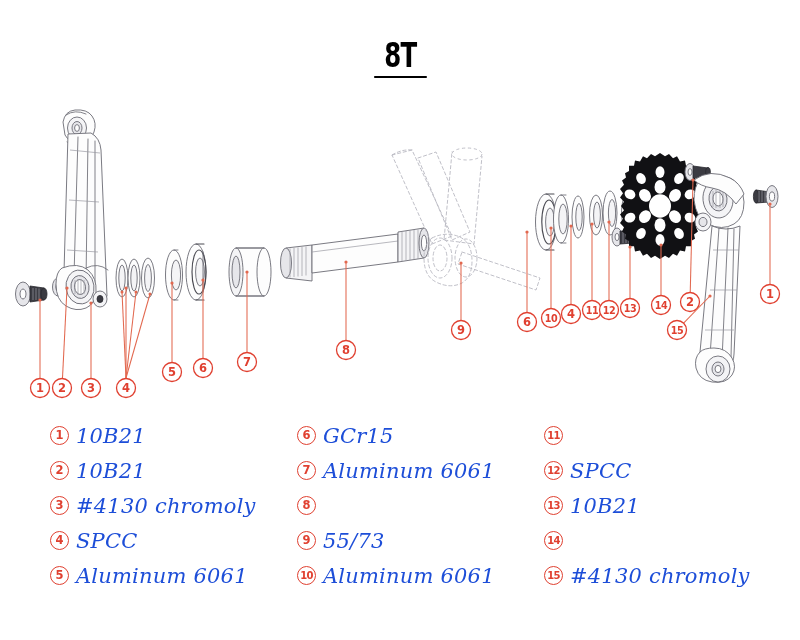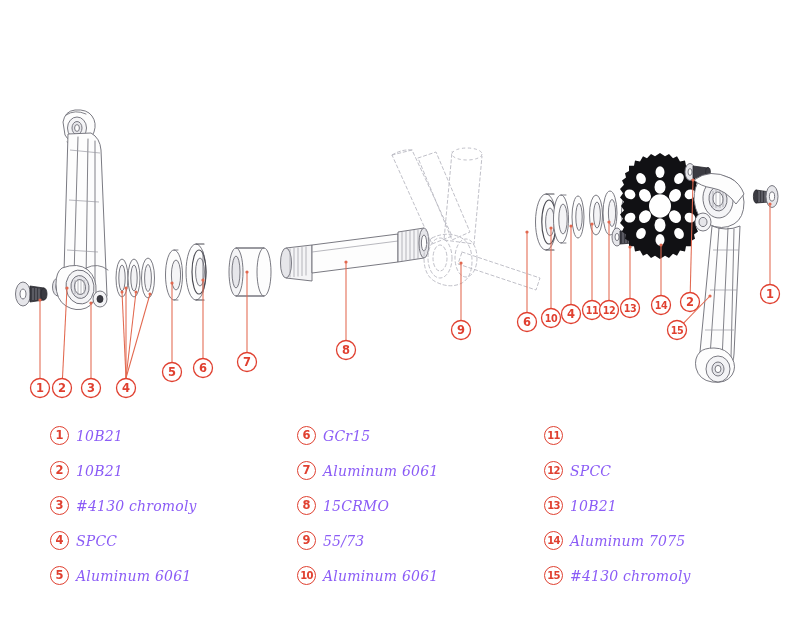--- a/index.html
+++ b/index.html
@@ -22,21 +22,21 @@
   .legend-col{position:absolute;top:0;}
   .legend-col.c0{left:50px;}
   .legend-col.c1{left:297px;}
   .legend-col.c2{left:544px;}
   .legend-row{display:flex;align-items:center;height:35px;}
   .lg-num{flex:0 0 auto;width:19px;height:19px;border:1.4px solid #e04030;
           border-radius:50%;color:#e04030;font-size:11.5px;font-weight:600;
           line-height:17px;text-align:center;font-family:"DejaVu Sans",sans-serif;
           margin-right:7px;box-sizing:border-box;}
   .lg-num.wide{font-size:10px;letter-spacing:-.6px;}
-  .lg-txt{color:#8b5cf6;font-size:14px;font-style:italic;
+  .lg-txt{color:#1d4ed8;font-size:21px;font-style:italic;
           font-family:"DejaVu Serif",serif;white-space:nowrap;
           letter-spacing:.2px;}
 
   
   .ln{fill:none;stroke:#6b6b74;stroke-width:.85;stroke-linejoin:round;stroke-linecap:round;}
   .ln-th{fill:none;stroke:#4a4a52;stroke-width:1.15;stroke-linejoin:round;stroke-linecap:round;}
   .ln-lt{fill:none;stroke:#9a9aa2;stroke-width:.7;}
   .fill-w{fill:#fdfdfd;stroke:#6b6b74;stroke-width:.9;}
   .fill-w2{fill:#f4f4f6;stroke:#6b6b74;stroke-width:.9;}
   .fill-g{fill:#e6e6ea;stroke:#6b6b74;stroke-width:.9;}
@@ -50,20 +50,23 @@
   .cball{fill:#ffffff;stroke:#e04030;stroke-width:1.3;}
   .cnum{fill:#e04030;font-family:"DejaVu Sans",sans-serif;font-size:11.5px;
         font-weight:600;text-anchor:middle;}
   .cnum.sm{font-size:9.6px;letter-spacing:-.4px;}
 </style>
 </head>
 <body>
 
 <div id="stage">
 
+  <div class="title-wrap">
+    <span class="title">8T</span>
+  </div>
 
   <svg id="diagram" viewBox="0 0 800 410">
 
     <g>
       <ellipse class="fill-g" cx="23" cy="294" rx="7.5" ry="12"></ellipse>
       <ellipse class="fill-w" cx="23" cy="294" rx="3" ry="5"></ellipse>
       <path class="fill-dk" d="M30 286 L44 288 L44 300 L30 302 Z"></path>
       <ellipse class="fill-dk" cx="44" cy="294" rx="3" ry="6"></ellipse>
       <path class="ln-lt" d="M33 288 L33 300 M36 288 L36 300 M39 288.5 L39 299.5"></path>
     </g>
@@ -434,21 +437,20 @@
       <div class="legend-row">
         <span class="lg-num">6</span>
         <span class="lg-txt">GCr15</span>
       </div>
       <div class="legend-row">
         <span class="lg-num">7</span>
         <span class="lg-txt">Aluminum 6061</span>
       </div>
       <div class="legend-row">
         <span class="lg-num">8</span>
-        <span class="lg-txt">15CRMO</span>
       </div>
       <div class="legend-row">
         <span class="lg-num">9</span>
         <span class="lg-txt">55/73</span>
       </div>
       <div class="legend-row">
         <span class="lg-num wide">10</span>
         <span class="lg-txt">Aluminum 6061</span>
       </div>
     </div>
@@ -460,21 +462,20 @@
       <div class="legend-row">
         <span class="lg-num wide">12</span>
         <span class="lg-txt">SPCC</span>
       </div>
       <div class="legend-row">
         <span class="lg-num wide">13</span>
         <span class="lg-txt">10B21</span>
       </div>
       <div class="legend-row">
         <span class="lg-num wide">14</span>
-        <span class="lg-txt">Aluminum 7075</span>
       </div>
       <div class="legend-row">
         <span class="lg-num wide">15</span>
         <span class="lg-txt">#4130 chromoly</span>
       </div>
     </div>
   </div>
 </div>
 
 </body></html>

